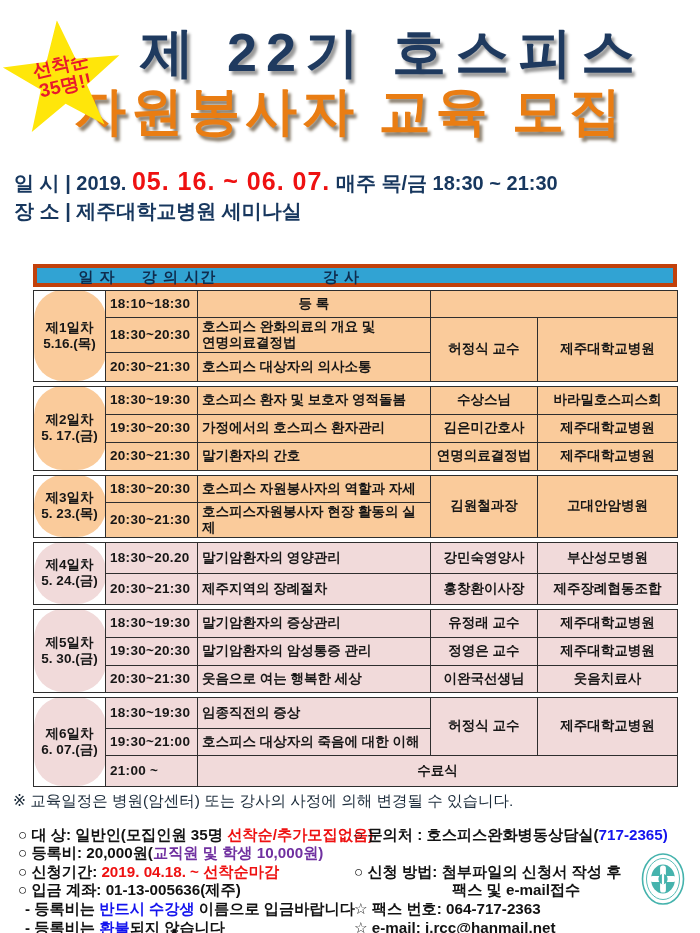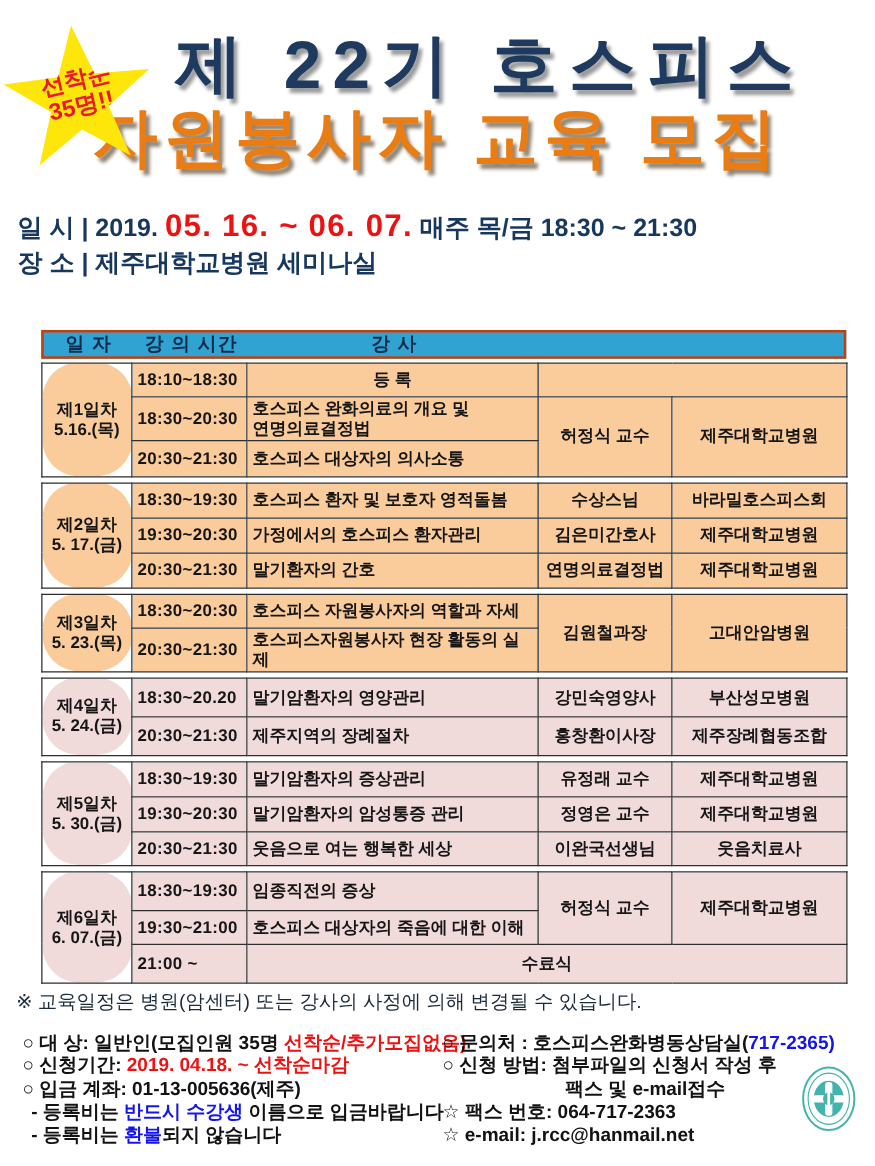--- a/index.html
+++ b/index.html
@@ -35,22 +35,22 @@
   }
   
   .info{margin:26px 0 0 14px;font-weight:bold;color:#17375E;}
   .info-line{font-size:20px;line-height:29px;white-space:nowrap;}
   .info-line .red-big{color:#EE1111;font-size:25px;letter-spacing:1px;}
   .info-line2{font-size:20px;line-height:26px;}
   
   .sched{margin:40px 0 0 33px;width:644px;}
   .sched-header{
     display:grid;grid-template-columns:72px 92px 233px 107px 140px;
-    width:644px;height:23px;background:#31A3D3;border:2px solid #c2410c;
-    box-sizing:border-box;margin-bottom:3px;
+    width:644px;height:23px;background:#31A3D3;border:4px solid #c2410c;
+    box-sizing:border-box;margin-bottom:3px;padding-left:24px;
   }
   .sched-header span{
     display:flex;align-items:center;justify-content:center;
     font-size:15px;font-weight:bold;color:#0F2C4E;letter-spacing:1px;
   }
   table.tg{border-collapse:collapse;table-layout:fixed;width:644px;margin-bottom:4px;}
   table.tg td{
     border:1px solid #2e2e2e;font-weight:bold;color:#161616;
     font-size:13.5px;line-height:1.18;padding:1px 4px;vertical-align:middle;
     overflow:hidden;
@@ -290,20 +290,23 @@
     </tr>
   </tbody>
     </table>
 </div>
 
 <div class="note">※ 교육일정은 병원(암센터) 또는 강사의 사정에 의해 변경될 수 있습니다.</div>
 
 <div class="footer">
   <div class="fl1">
     <span>○ 대 상: 일반인(모집인원 35명 </span><span class="red">선착순/추가모집없음)</span>
+  </div>
+  <div class="fl2">
+    <span>○ 등록비: 20,000원(</span><span class="purple">교직원 및 학생 10,000원)</span>
   </div>
   <div class="fl3">
     <span>○ 신청기간: </span><span class="red">2019. 04.18. ~ 선착순마감</span>
   </div>
   <div class="fl4">○ 입금 계좌: 01-13-005636(제주)</div>
   <div class="fl5">
     <span>- 등록비는 </span><span class="blue">반드시 수강생</span><span> 이름으로 입금바랍니다</span>
   </div>
   <div class="fl6">
     <span>- 등록비는 </span><span class="blue">환불</span><span>되지 않습니다</span>

